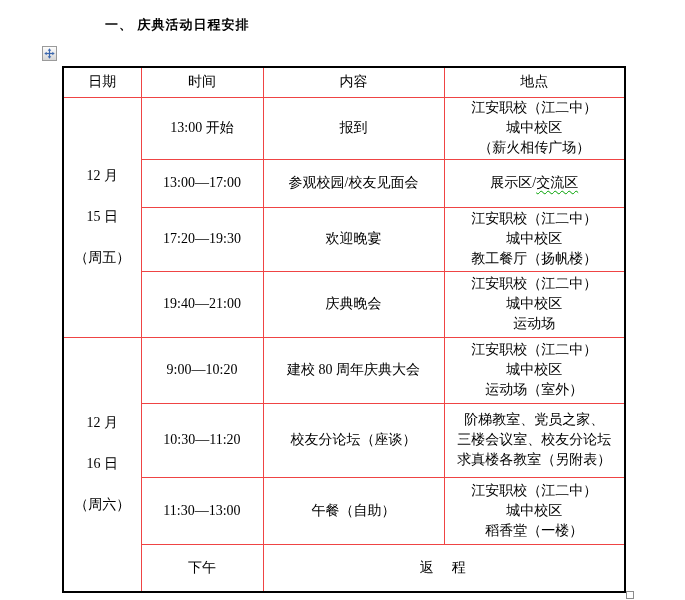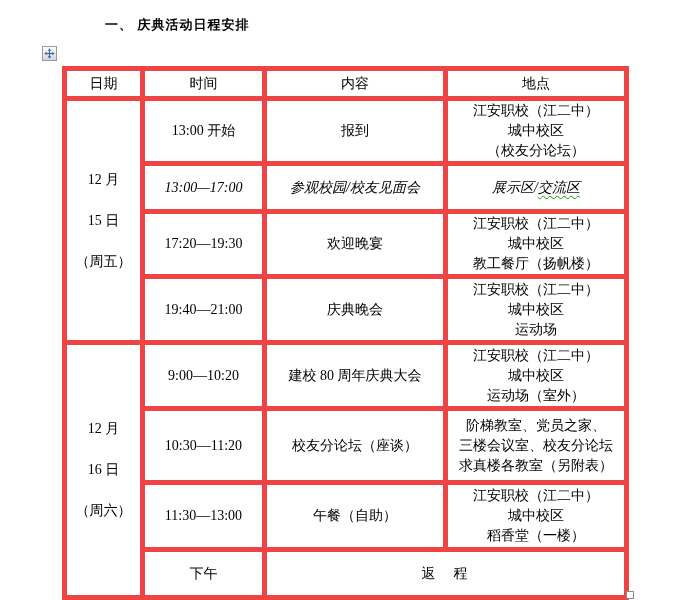--- a/index.html
+++ b/index.html
@@ -20,27 +20,27 @@
   }
   .resize-handle{
     position:absolute;left:626px;top:591px;width:6px;height:6px;
     border:1px solid #8c8c8c;background:#fff;
   }
   table.schedule{
     position:absolute;left:62px;top:66px;
     border-collapse:collapse;table-layout:fixed;width:562px;
   }
   table.schedule td,table.schedule th{
-    border:5px solid #ef4444;text-align:center;vertical-align:middle;
+    border:1px solid #ef4444;text-align:center;vertical-align:middle;
     font-weight:normal;font-size:14px;padding:0 2px;overflow:hidden;
   }
   table.schedule{border:2px solid #000;}
   tr.h-header{height:30px;}
   tr.h-r1{height:62px;}
-  tr.h-r2{height:48px;font-style:italic;}
+  tr.h-r2{height:48px;}
   tr.h-r3{height:64px;}
   tr.h-r4{height:66px;}
   tr.h-r5{height:66px;}
   tr.h-r6{height:74px;}
   tr.h-r7{height:67px;}
   tr.h-r8{height:48px;}
   .loc-line{line-height:20px;}
   .date-cell{line-height:20px;}
   .date-line{display:block;text-align:center;}
   .date-gap{display:block;height:21px;}
@@ -92,21 +92,21 @@
         <span class="date-gap"></span>
         <span class="date-line">15 日</span>
         <span class="date-gap"></span>
         <span class="date-line">（周五）</span>
       </td>
       <td>13:00 开始</td>
       <td>报到</td>
       <td>
         <div class="loc-line">江安职校（江二中）</div>
         <div class="loc-line">城中校区</div>
-        <div class="loc-line">（校友分论坛）</div>
+        <div class="loc-line">（薪火相传广场）</div>
       </td>
     </tr>
 
     <tr class="h-r2">
       <td>13:00—17:00</td>
       <td>参观校园/校友见面会</td>
       <td>
         <span>展示区/</span><span class="wavy">交流区</span>
       </td>
     </tr>

